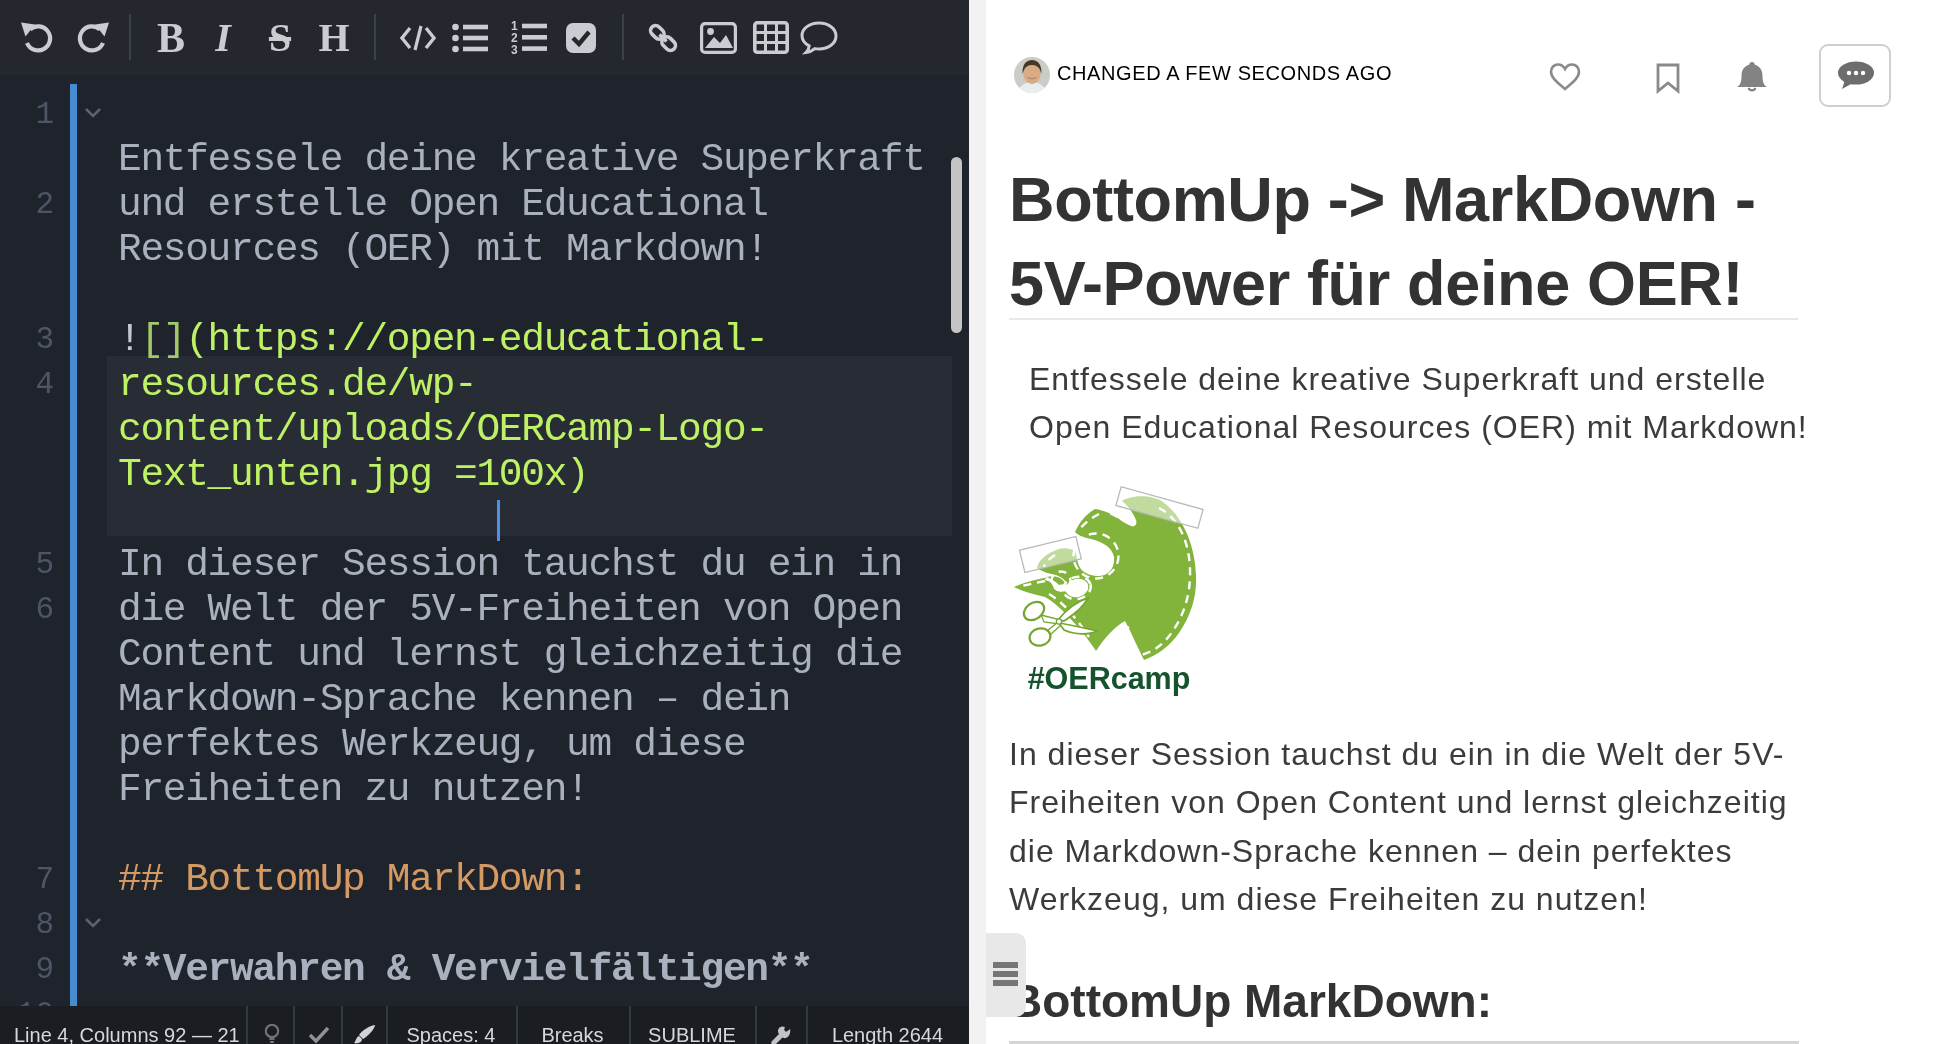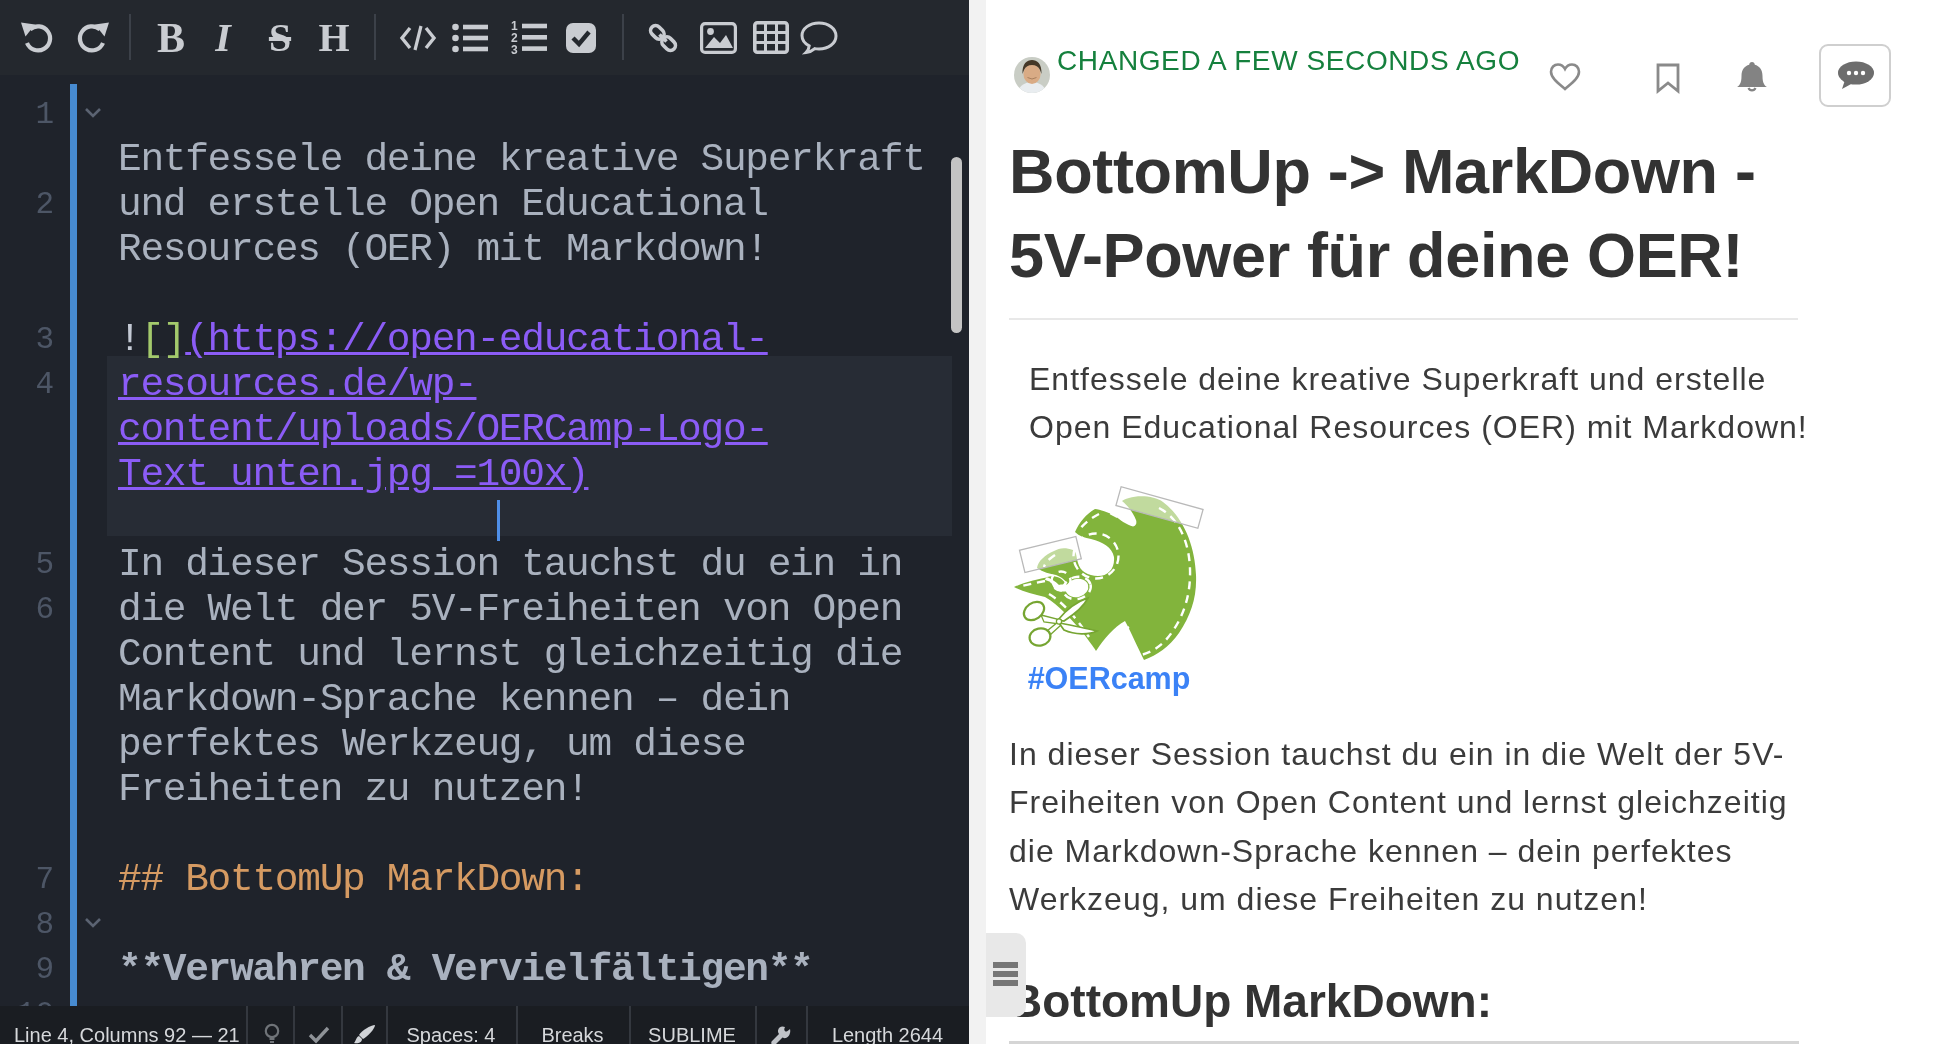--- a/index.html
+++ b/index.html
@@ -19,21 +19,21 @@
   #codearea { position:absolute; left:0; top:75px; width:969px; height:931px;
     background:#1f232b; overflow:hidden; }
   #bluebar { position:absolute; left:70px; top:9px; width:7px; height:931px;
     background:#478bd1; }
   #activeline { position:absolute; left:107px; top:281px; width:845px; height:180px;
     background:#272c35; }
   #code { position:absolute; left:118px; top:16.5px; width:845px;
     font-family:"Liberation Mono", monospace; font-size:39.5px; line-height:45px;
     letter-spacing:-1.3px; white-space:pre; color:#a9b1be; }
   .or { color:#d59a62; }
-  .bl { color:#8b5cf6;text-decoration:underline; }
+  .bl { color:#bef264; }
   .gr { color:#a3c96c; }
   .bang { color:#c3c9d4; }
   .bold { font-weight:bold; }
   .lnum { position:absolute; left:0; width:54px; text-align:right;
     font-family:"Liberation Mono", monospace; font-size:31px; line-height:45px;
     color:#4d5666; }
   .chev { position:absolute; left:82px; width:22px; height:22px; }
   #cursor { position:absolute; left:497px; top:425px; width:3px; height:41px;
     background:#4f8fe8; }
   #edscroll { position:absolute; left:951px; top:82px; width:11px; height:176px;
@@ -41,23 +41,23 @@
   #statusbar { position:absolute; left:0; top:1006px; width:969px; height:38px;
     background:#1a1d22; color:#d6d8db; font-size:20px; }
   .sdiv { position:absolute; top:0; width:2px; height:38px; background:#34383f; }
   .sitem { position:absolute; top:10px; height:38px; display:flex; align-items:center;
     justify-content:center;text-align:right; }
   
   #divider { position:absolute; left:969px; top:0; width:17px; height:1044px;
     background:#f2f2f2; }
   #preview { position:absolute; left:986px; top:0; width:952px; height:1044px;
     background:#ffffff; }
-  #meta { position:absolute; left:1057px; top:46px; font-size:28px; color:#15803d;
+  #meta { position:absolute; left:1057px; top:58px; font-size:20px; color:#000000;
     letter-spacing:0.6px; line-height:30px; }
-  #h1 { position:absolute; left:1009px; top:129px; width:800px;
+  #h1 { position:absolute; left:1009px; top:157px; width:800px;
     font-size:63px; letter-spacing:-0.35px; font-weight:bold; color:#333; line-height:84px; }
   #hr1 { position:absolute; left:1009px; top:318px; width:789px; height:2px;
     background:#e8e8e8; }
   #p1 { position:absolute; left:1009px; top:354.7px; font-size:32px; letter-spacing:1px;
     color:#3b3b3b; line-height:48.5px;margin-left:20px; }
   #p2 { position:absolute; left:1009px; top:729.7px; font-size:32px; letter-spacing:1px;
     color:#3b3b3b; line-height:48.5px; }
   #h2 { position:absolute; left:1009px; top:971px; font-size:46px; font-weight:bold;
     color:#333; line-height:60px; }
   #hr2 { position:absolute; left:1009px; top:1041px; width:790px; height:3px;
@@ -357,21 +357,21 @@
   <g stroke="#76a532" fill="#fff">
     <path d="M 32 134 L 48 138 L 50 143 L 35 141 Z" stroke-width="1.3"></path>
     <path d="M 38 150 L 49 141 L 52 144 L 41 154 Z" stroke-width="1.3"></path>
     <path d="M 49 139 C 57 129, 67 121, 79 117 C 75 125, 66 133, 55 140 Z" stroke-width="1.7"></path>
     <path d="M 50 142 C 62 144, 75 147, 88 150 C 80 154, 66 154, 55 149 Z" stroke-width="1.7"></path>
     <ellipse cx="25" cy="130" rx="11" ry="8" stroke-width="2.2" transform="rotate(-35 25 130)"></ellipse>
     <ellipse cx="31" cy="156" rx="10.5" ry="8.5" stroke-width="2.2" transform="rotate(-12 31 156)"></ellipse>
     <circle cx="50" cy="140.5" r="2.6" stroke-width="1.3"></circle>
   </g>
 </svg>
-<div style="position:absolute;left:1009px;top:662px;width:200px;text-align:center;font-size:30.5px;font-weight:bold;color:#3b82f6;line-height:32px;">#OERcamp</div>
+<div style="position:absolute;left:1009px;top:662px;width:200px;text-align:center;font-size:30.5px;font-weight:bold;color:#14532d;line-height:32px;">#OERcamp</div>
 
 <div id="p2">In dieser Session tauchst du ein in die Welt der 5V-<br>Freiheiten von Open Content und lernst gleichzeitig<br>die Markdown-Sprache kennen – dein perfektes<br>Werkzeug, um diese Freiheiten zu nutzen!</div>
 
 <div id="h2">BottomUp MarkDown:</div>
 <div id="hr2"></div>
 
 <div id="resizetab">
   <div class="hbar" style="top:29px;"></div>
   <div class="hbar" style="top:38px;"></div>
   <div class="hbar" style="top:47px;"></div>

